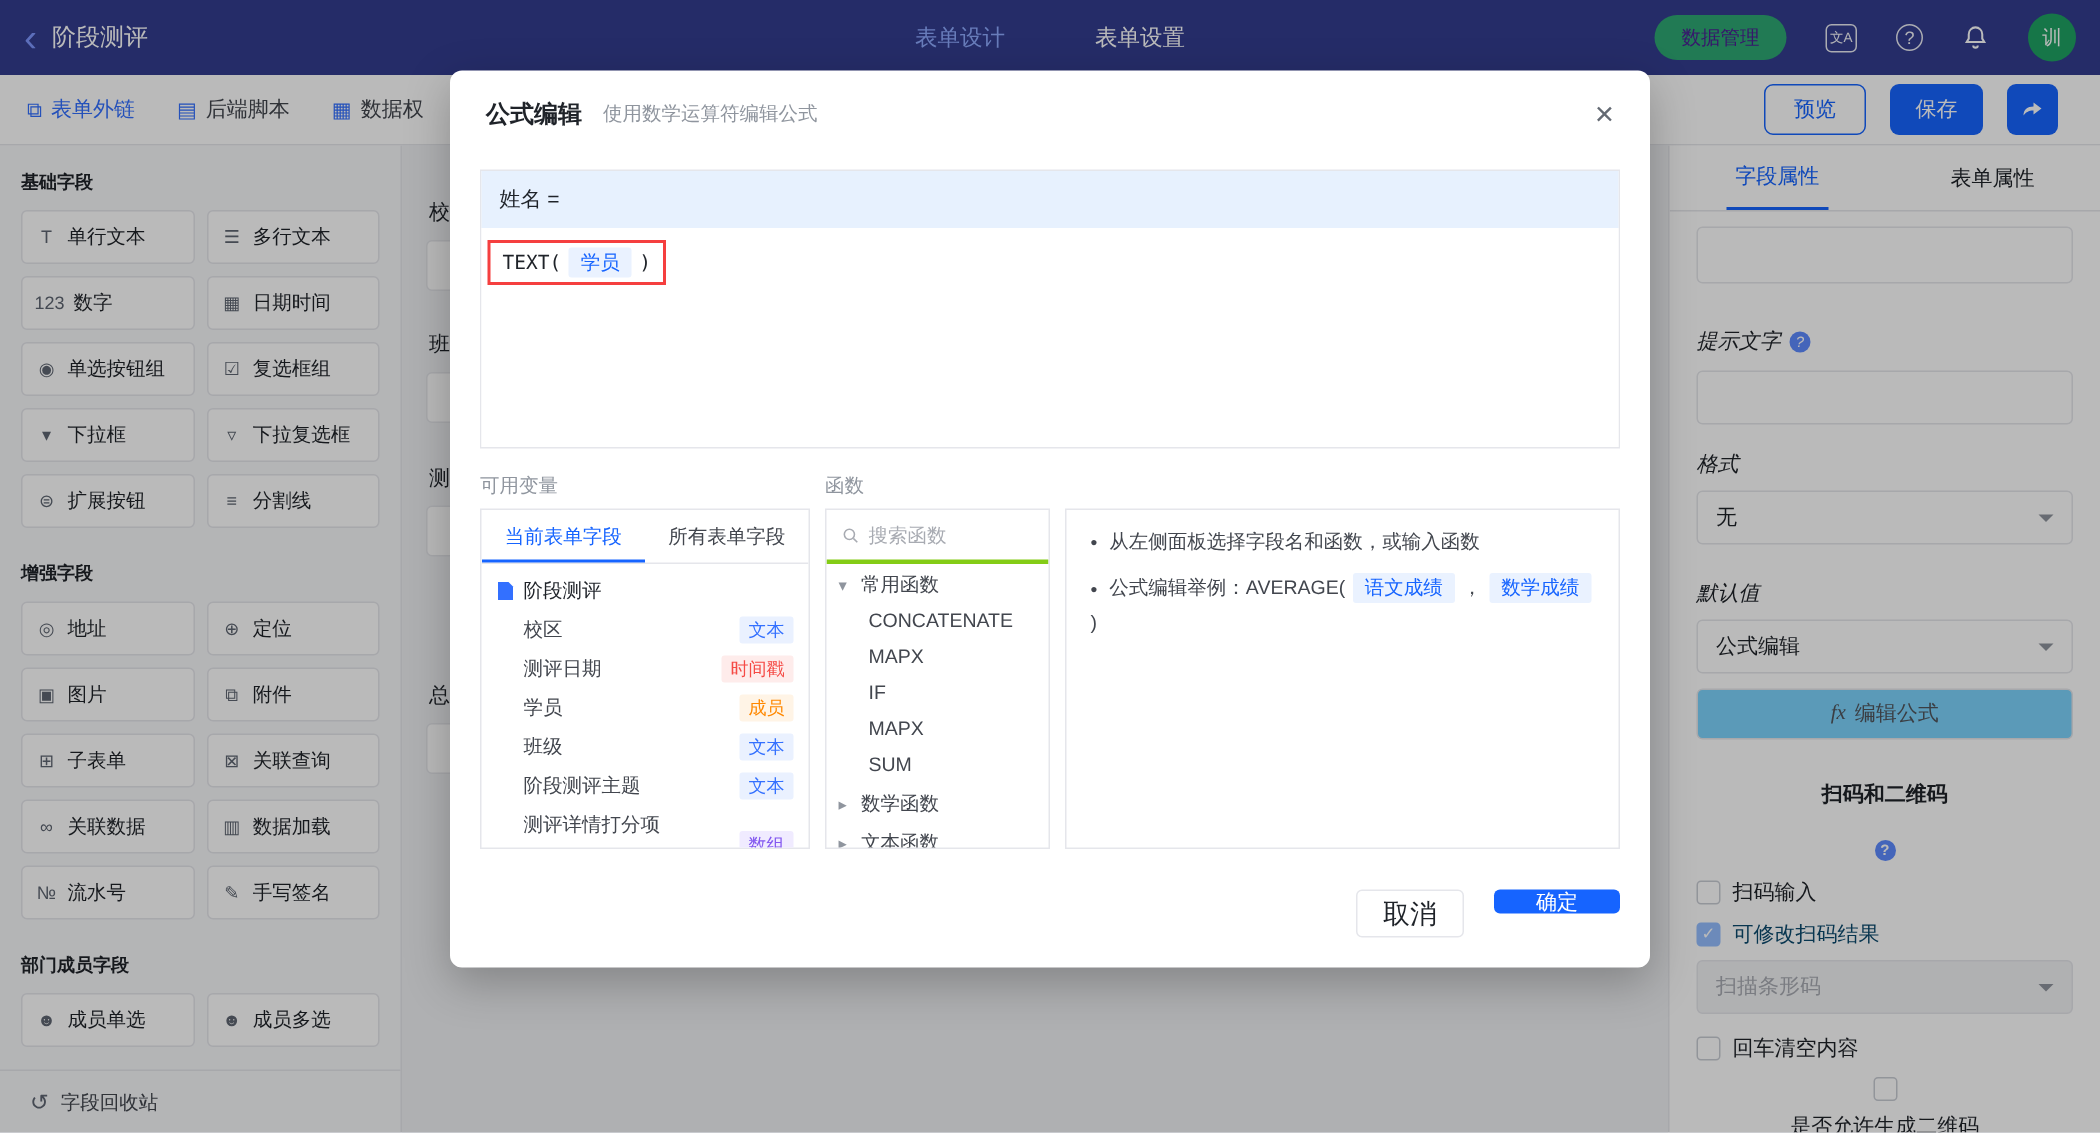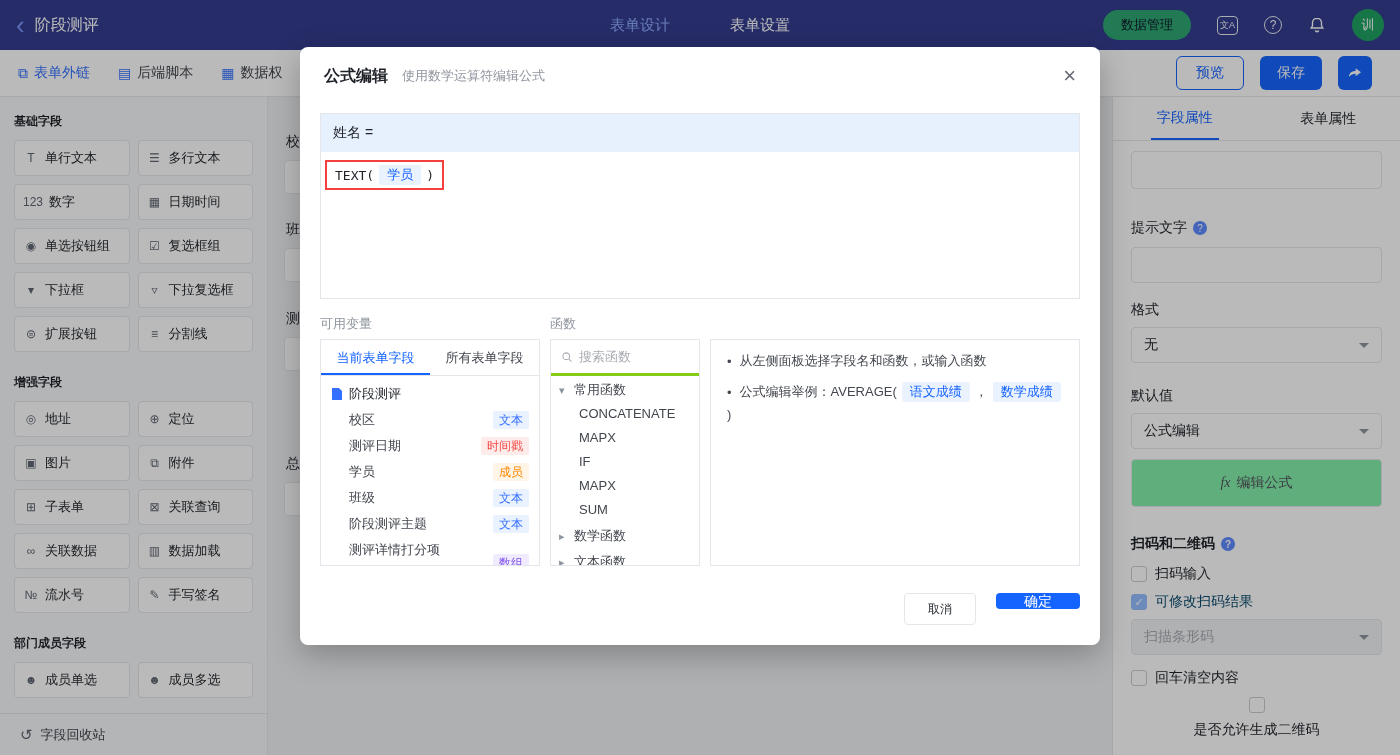--- a/index.html
+++ b/index.html
@@ -9,21 +9,21 @@
   
   .header { position:absolute; top:0; left:0; width:1400px; height:50px; background:#333D8F;
             display:flex; align-items:center; padding:0 16px; z-index:1; }
   .back-icon { color:#7E97FF; font-size:26px; line-height:1; margin-right:10px; cursor:pointer; }
   .app-title { color:#FFFFFF; font-size:16px; }
   .header-tabs { position:absolute; left:50%; transform:translateX(-50%); display:flex; gap:60px; }
   .h-tab { color:#FFFFFF; font-size:15px; cursor:pointer; }
   .h-tab.active { color:#8FABFF; }
   .header-right { margin-left:auto; display:flex; align-items:center; gap:26px; }
   .data-manage { height:30px; padding:0 18px; border:none; border-radius:15px; background:#2EA873;
-                 color:#0f172a; font-size:13px; font-family:inherit; cursor:pointer; }
+                 color:#4c1d95; font-size:13px; font-family:inherit; cursor:pointer; }
   .h-icon { color:rgba(255,255,255,0.95); font-size:15px; display:inline-flex; align-items:center; justify-content:center; cursor:pointer; }
   .h-icon.translate { border:1.5px solid rgba(255,255,255,0.9); border-radius:4px; font-size:9px; padding:2px 2px; letter-spacing:0; }
   .h-icon.help { width:18px; height:18px; border:1.5px solid rgba(255,255,255,0.9); border-radius:50%; font-size:12px; }
   .avatar { width:32px; height:32px; border-radius:50%; background:#1FA263; color:#fff; font-size:13px;
             display:flex; align-items:center; justify-content:center; cursor:pointer; }
 
   
   .toolbar { position:absolute; top:50px; left:0; width:1400px; height:47px; background:#fff;
              border-bottom:1px solid #E5E6EB; display:flex; align-items:center; padding:0 18px; }
   .tb-item { display:flex; align-items:center; gap:6px; margin-right:28px; font-size:14px; color:#42464E; cursor:pointer; }
@@ -56,34 +56,34 @@
   .cv-label { position:absolute; left:18px; font-size:14px; color:#1F2329; }
   .cv-box { position:absolute; left:16px; width:40px; height:34px; background:#fff; border:1px solid #E5E6EB; border-radius:4px; }
 
   
   .props { position:absolute; top:97px; right:0; width:288px; bottom:0; background:#fff; border-left:1px solid #E5E6EB; overflow:hidden; }
   .p-tabs { display:flex; height:44px; border-bottom:1px solid #E5E6EB; }
   .p-tab { flex:1; display:flex; align-items:center; justify-content:center; font-size:14px; color:#1F2329; cursor:pointer; }
   .p-tab.active span { color:#1664FF; border-bottom:2px solid #1664FF; padding:11px 6px; }
   .p-body { padding:0 18px; }
   .p-input { height:38px; border:1px solid #E5E6EB; border-radius:4px; background:#fff; margin-top:10px; }
-  .p-label { font-size:14px; color:#1F2329; margin-top:30px; display:flex; align-items:center; gap:6px; }
+  .p-label { font-size:14px; color:#1F2329; margin-top:30px; display:flex; align-items:center; gap:6px;font-style:italic; }
   .p-label.small-gap { margin-top:18px; }
   .p-label.mid-gap { margin-top:24px; }
   .qmark { width:14px; height:14px; border-radius:50%; background:#5E8BFF; color:#fff; font-size:10px;
            display:inline-flex; align-items:center; justify-content:center; }
   .p-select { height:36px; border:1px solid #E5E6EB; border-radius:4px; margin-top:8px; padding:0 12px;
               display:flex; align-items:center; justify-content:space-between; font-size:14px; color:#1F2329; cursor:pointer; }
   .p-select.disabled { background:#F2F3F5; color:#A8ABB2; cursor:default; }
   .caret { width:0; height:0; border-left:5px solid transparent; border-right:5px solid transparent; border-top:5px solid #8F959E; }
-  .fx-btn { height:48px; margin-top:10px; background:#86efac; border:1px solid #E5E6EB; border-radius:4px;
+  .fx-btn { height:34px; margin-top:10px; background:#7dd3fc; border:1px solid #E5E6EB; border-radius:4px;
             display:flex; align-items:center; justify-content:center; gap:6px; font-size:14px; color:#51565D;
             width:100%; font-family:inherit; cursor:pointer; }
   .fx-ic { font-style:italic; font-family:"Liberation Serif",serif; color:#51565D; }
-  .p-section { font-size:14px; font-weight:bold; margin-top:28px; display:flex; align-items:center; gap:6px; }
+  .p-section { font-size:14px; font-weight:bold; margin-top:28px; display:flex; align-items:center; gap:21px;flex-direction:column; }
   .blue-bar { width:3px; height:14px; background:#1664FF; display:inline-block; }
   .cb-row { display:flex; align-items:center; gap:8px; margin-top:12px; cursor:pointer; }
   .cb { width:16px; height:16px; border:1px solid #C9CDD4; border-radius:3px; background:#fff; flex:none; }
   .cb.checked { background:#94BEFF; border-color:#94BEFF; display:flex; align-items:center; justify-content:center; }
   .cb.checked::after { content:"✓"; color:#fff; font-size:11px; line-height:1; }
   .cb-label { font-size:14px; color:#1F2329; }
   .cb-label.disabled { color:#0c4a6e; }
   .add-action { height:30px; margin-top:12px; background:#F2F3F5; border:none; border-radius:4px; width:100%;
                 font-size:13px; color:#51565D; font-family:inherit; cursor:pointer; }
 
@@ -131,21 +131,21 @@
   .fn-group { display:flex; align-items:center; gap:5px; padding:0 8px; height:24px; font-size:13px; color:#42464E; margin-top:2px; cursor:pointer; }
   .fn-chev { color:#8F959E; font-size:11px; width:10px; }
   .fn-item { padding-left:28px; height:24px; line-height:24px; font-size:13px; color:#42464E; cursor:pointer; }
 
   .help-inner { padding:12px 16px; }
   .help-line { display:flex; align-items:center; flex-wrap:wrap; gap:5px; font-size:13px; color:#42464E; margin-bottom:12px; }
   .bullet { color:#42464E; margin-right:3px; }
 
   .modal-footer { position:absolute; right:20px; bottom:20px; display:flex; gap:20px; }
   .btn-cancel { width:72px; height:32px; border:1px solid #E5E6EB; border-radius:4px; background:#fff;
-                font-size:12px; color:#1F2329; font-family:inherit; cursor:pointer; }
+                font-size:18px; color:#1F2329; font-family:inherit; cursor:pointer; }
   .btn-confirm { width:84px; height:16px; border:none; border-radius:4px; background:#1664FF; color:#fff;
                  font-size:14px; font-family:inherit; cursor:pointer; }
 </style>
 </head>
 <body>
 
 <div class="header">
   <span class="back-icon">‹</span>
   <span class="app-title">阶段测评</span>
   <div class="header-tabs">

